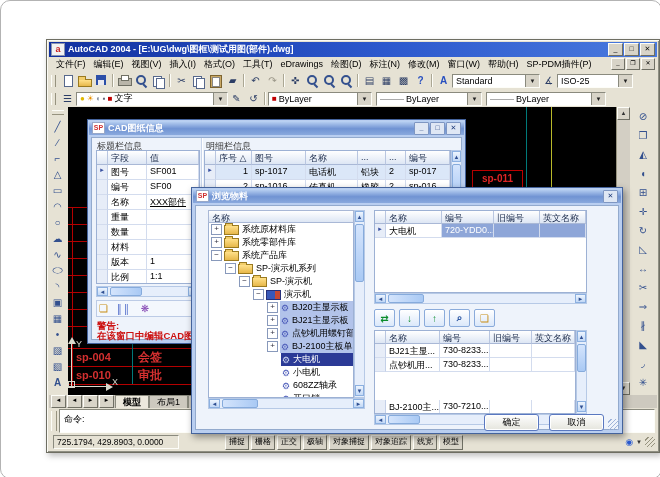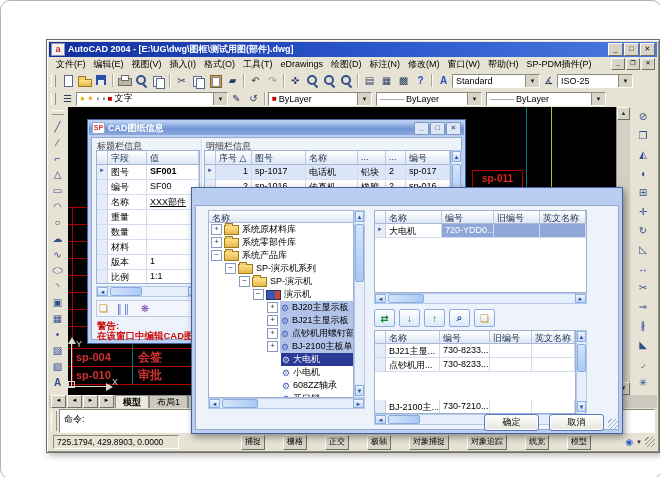--- a/index.html
+++ b/index.html
@@ -70,21 +70,21 @@
   
   #tabsrow{left:2px;top:355px;width:608px;height:13px;background:#cdc9bf;display:flex;align-items:flex-end;}
   .tabnav{width:13px;height:11px;background:#d8d4c8;border:1px solid;border-color:#fdfdf8 #6f6f64 #6f6f64 #fdfdf8;font-size:6px;line-height:9px;text-align:center;margin-right:1px;flex:0 0 auto;}
   .tab{height:12px;padding:0 7px;border:1px solid #8a8a7e;border-bottom:none;background:#cdc9bf;line-height:12px;white-space:nowrap;flex:0 0 auto;}
   .tab.active{background:#ece8dc;font-weight:bold;}
   #cmdline{left:2px;top:368px;width:608px;height:26px;background:#e6e2d4;display:flex;}
   .cgrip{width:4px;height:20px;border-left:1px solid #fdfdf8;border-right:1px solid #97937f;margin:3px 2px;}
   .cmdbox{flex:1;background:#fff;border:1px solid;border-color:#8a8a7e #fdfdf8 #fdfdf8 #8a8a7e;margin:1px 2px 1px 0;padding:3px 4px;font-size:9px;}
   #statusbar{left:2px;top:394px;width:608px;height:16px;background:#e6e2d4;display:flex;align-items:center;}
   .coords{width:118px;height:12px;border:1px solid;border-color:#8a8a7e #fdfdf8 #fdfdf8 #8a8a7e;margin-left:4px;padding:0 3px;font-size:8.5px;line-height:12px;}
-  .tgl{height:13px;padding:0 3px;margin-left:18px;background:#d8d4c8;border:1px solid;border-color:#fdfdf8 #6f6f64 #6f6f64 #fdfdf8;
+  .tgl{height:13px;padding:0 3px;margin-left:2px;background:#d8d4c8;border:1px solid;border-color:#fdfdf8 #6f6f64 #6f6f64 #fdfdf8;
        font-size:8px;line-height:12px;white-space:nowrap;}
   .sright{margin-left:auto;display:flex;align-items:center;padding-right:2px;}
   .sgrip{width:10px;height:10px;background:repeating-linear-gradient(135deg,transparent 0 2px,#97937f 2px 3px);margin-left:3px;}
   
   .dlg{background:#b9cef0;border:1px solid #44639c;box-shadow:2px 3px 7px rgba(0,0,0,.4);}
   .dtitle{position:absolute;left:1px;top:1px;right:1px;height:14px;background:linear-gradient(180deg,#bdd4f4 0%,#7093d3 55%,#8aa9dd 100%);
           display:flex;align-items:center;color:#fff;font-weight:bold;font-size:9px;padding:0 3px;box-sizing:border-box;}
   .spico{width:11px;height:10px;background:#fff;border:1px solid #98a8c8;color:#d03030;font-weight:bold;font-size:7px;line-height:9px;text-align:center;margin-right:3px;flex:0 0 auto;}
   .dbody{position:absolute;left:3px;right:3px;top:17px;bottom:3px;background:#eef3fb;border:1px solid #93aacd;}
   .dwbtn{width:13px;height:11px;background:#dfe7f4;border:1px solid #7e96c2;border-radius:1px;margin-left:1px;font-size:7px;line-height:9px;text-align:center;color:#24407e;flex:0 0 auto;}
@@ -361,21 +361,21 @@
 
       <div class="grid abs" style="left:4px;top:12px;width:104px;height:134px;">
         <div class="grow" style="height:14px;">
           <span class="gc gh" style="width:11px;"></span>
           <span class="gc gh" style="width:39px;">字段</span>
           <span class="gc gh" style="flex:1;">值</span>
         </div>
         <div class="grow">
           <span class="gc gm" style="width:11px;">▸</span>
           <span class="gc" style="width:39px;">图号</span>
-          <span class="gc" style="flex:1;font-weight:bold;">SF001</span>
+          <span class="gc" style="flex:1;">SF001</span>
         </div>
         <div class="grow">
           <span class="gc gm" style="width:11px;"></span>
           <span class="gc" style="width:39px;">编号</span>
           <span class="gc" style="flex:1;">SF00</span>
         </div>
         <div class="grow">
           <span class="gc gm" style="width:11px;"></span>
           <span class="gc" style="width:39px;">名称</span>
           <span class="gc" style="flex:1;text-decoration:underline;">XXX部件</span>
@@ -454,20 +454,25 @@
       </div>
 
       <div class="sb abs" style="left:359px;top:12px;width:11px;height:188px;">
         <div class="sbtn" style="width:9px;height:11px;line-height:10px;">▲</div>
         <div class="sthumbh" style="width:7px;height:34px;margin:2px auto 0;"></div>
       </div>
     </div>
   </div>
 
   <div id="dlg2" class="dlg abs" style="left:190px;top:186px;width:430px;height:245px;z-index:20;">
+    <div class="dtitle">
+      <span class="spico">SP</span>
+      <span style="flex:1;">浏览物料</span>
+      <span class="dwbtn">✕</span>
+    </div>
     <div class="dbody">
 
       <div class="abs gh" style="left:12px;top:4px;width:146px;height:13px;padding:1px 3px;box-sizing:border-box;border:1px solid #a9b8d6;">名称</div>
 
       <div class="sb abs" style="left:158px;top:4px;width:11px;height:188px;">
         <div class="sbtn" style="width:9px;height:11px;line-height:10px;">▲</div>
         <div class="sthumbh" style="width:7px;height:56px;margin:2px auto 0;"></div>
         <div class="sbtn" style="width:9px;height:11px;line-height:10px;position:absolute;bottom:1px;left:0;">▼</div>
       </div>
 

